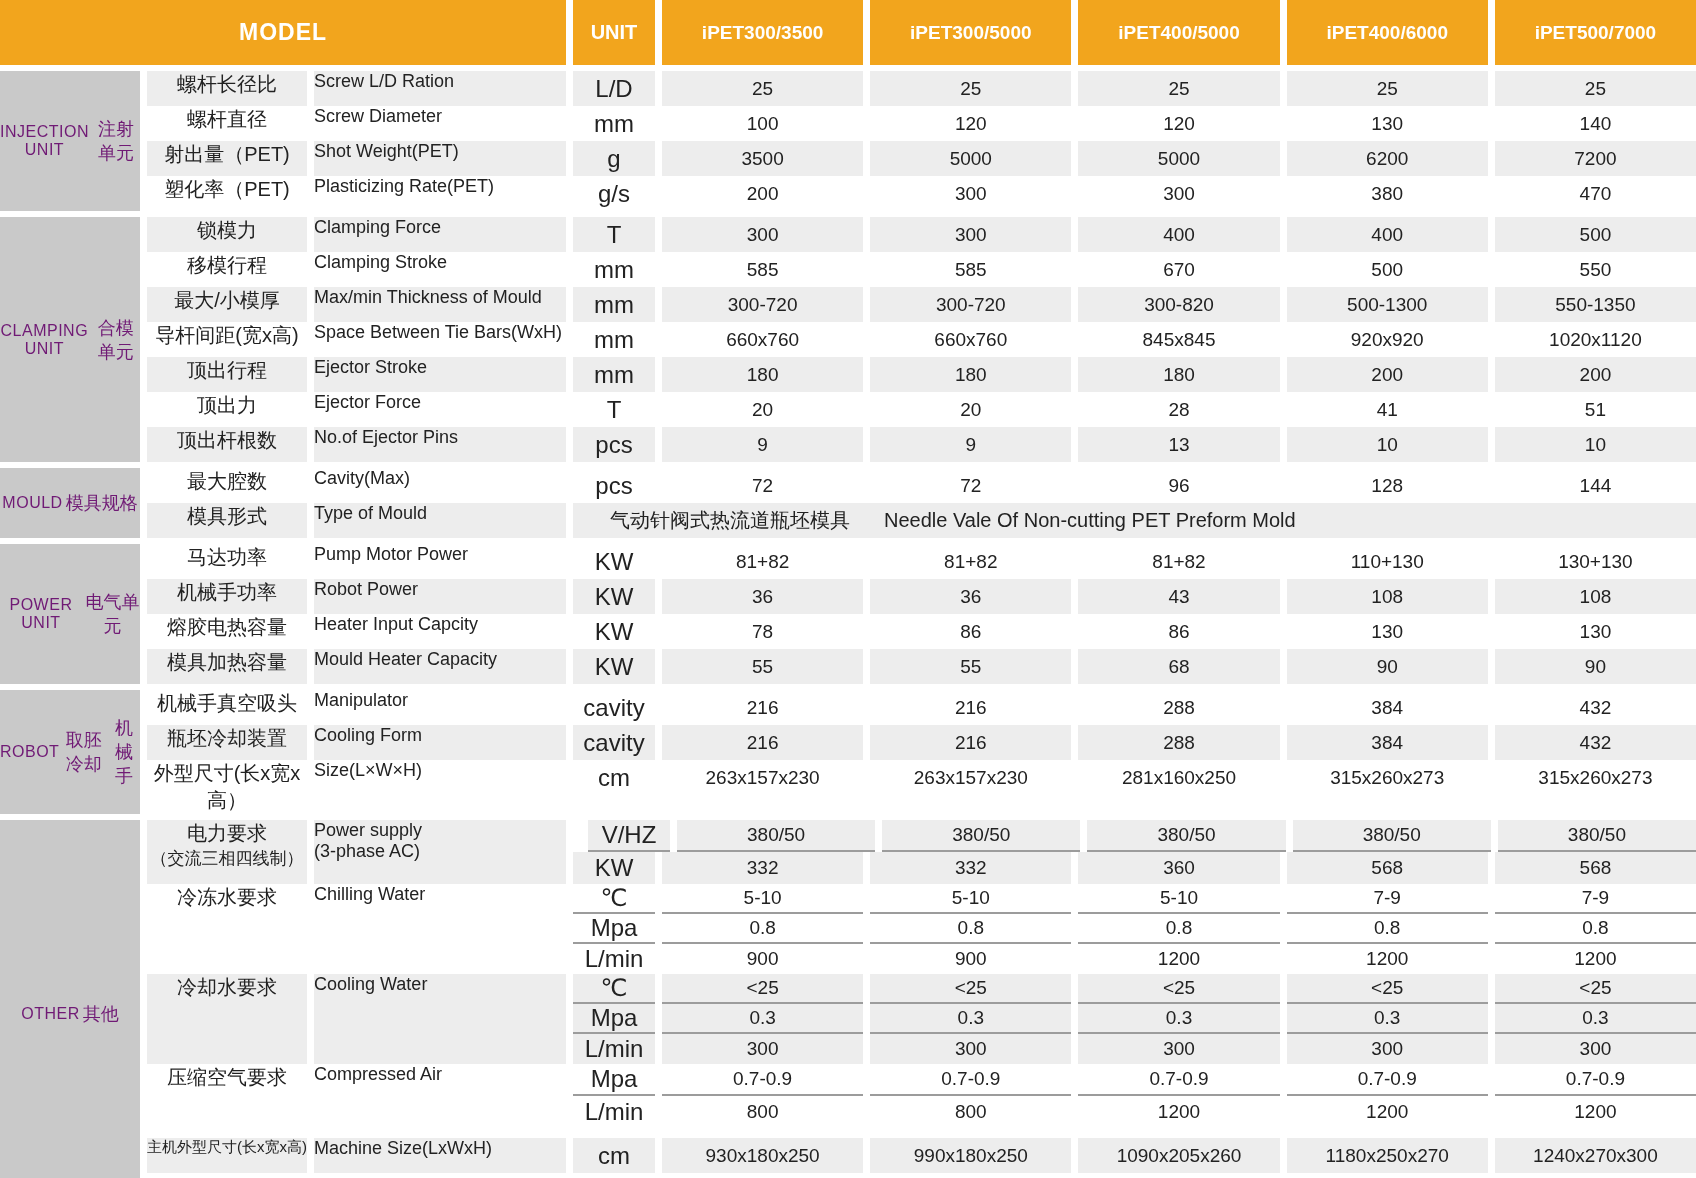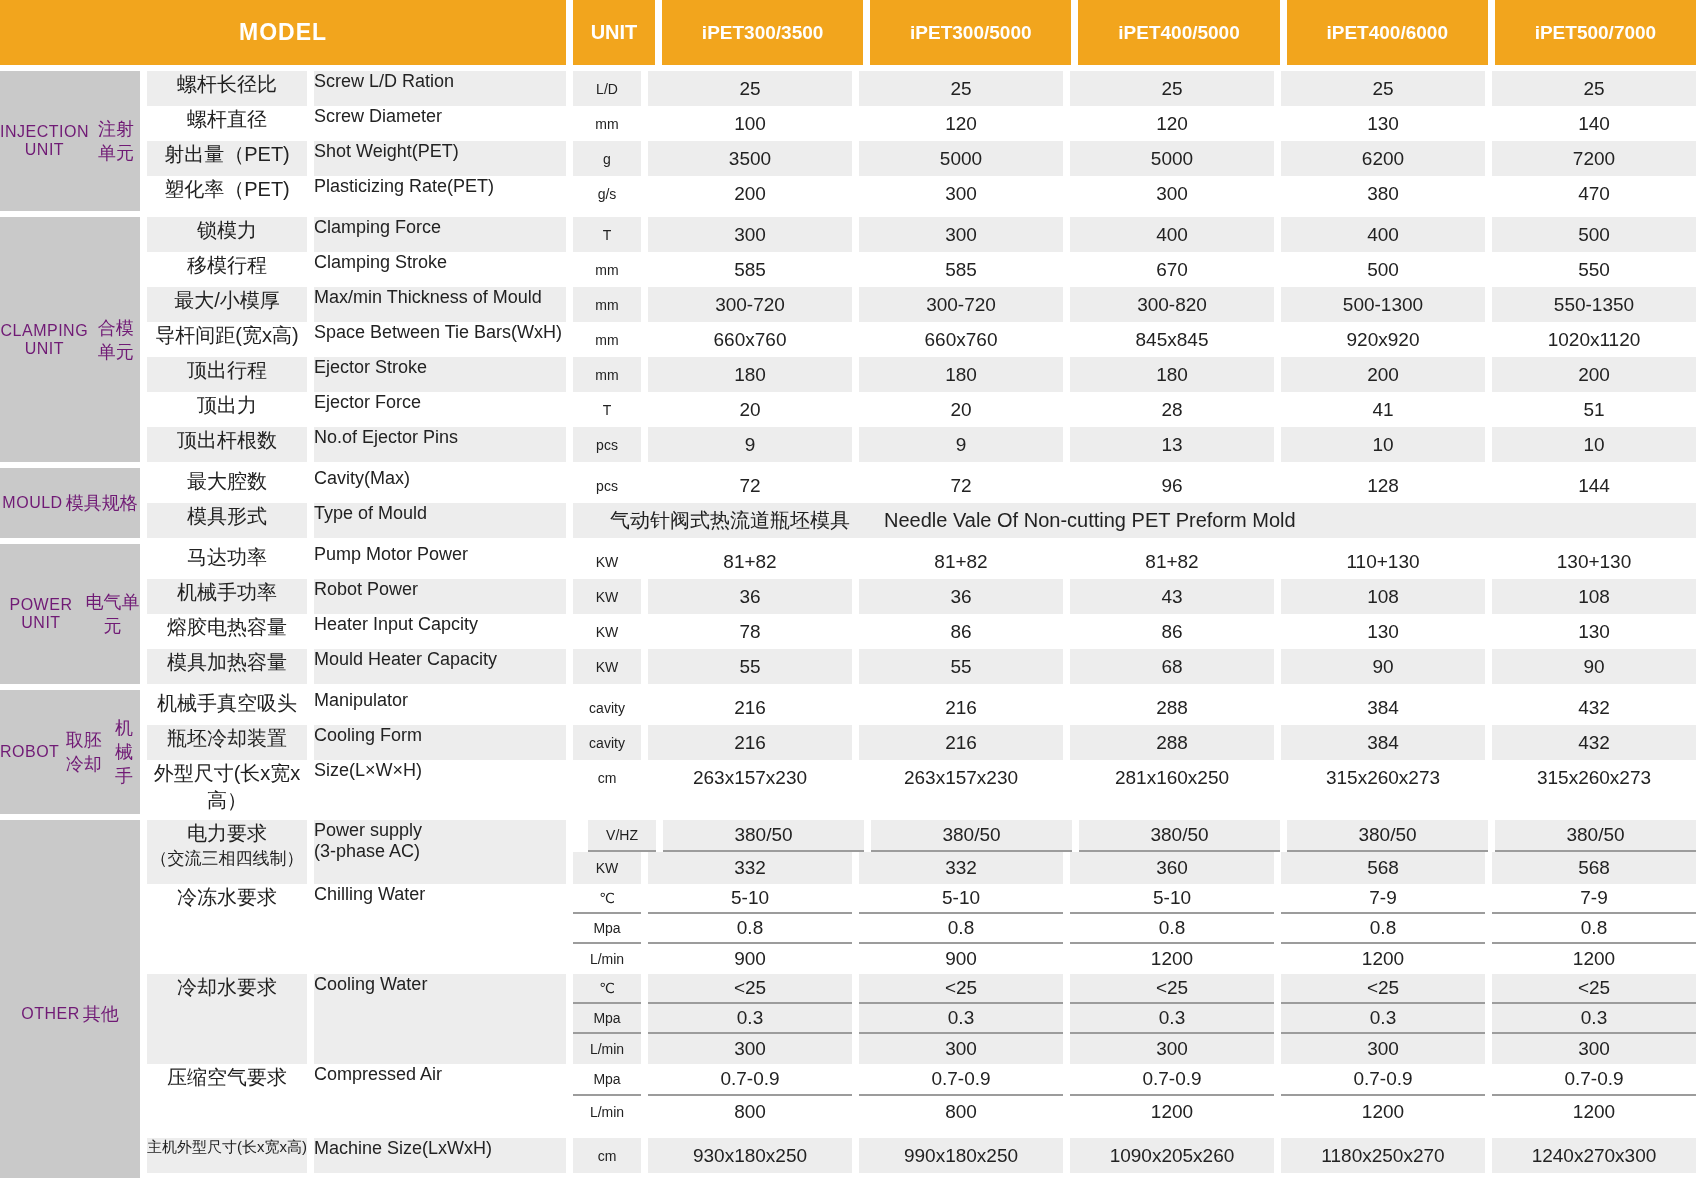--- a/index.html
+++ b/index.html
@@ -20,21 +20,21 @@
   .sbody{flex:1;display:flex;flex-direction:column;}
   .block{display:flex;gap:7px;}
   .block.gap-top{margin-top:10px;}
   .lbl{display:flex;flex-direction:column;box-sizing:border-box;}
   .lbl-cn{width:160px;text-align:center;font-size:20px;flex-shrink:0;}
   .lbl-cn.small{font-size:15px;}
   .lbl-cn .l2{font-size:17px;}
   .lbl-en{width:252px;text-align:left;font-size:18px;flex-shrink:0;}
   .rows{flex:1;display:flex;flex-direction:column;}
   .subrow{display:flex;gap:7px;}
-  .u{width:68px;display:flex;align-items:center;justify-content:center;font-size:14px;box-sizing:border-box;flex-shrink:0;}
+  .u{width:82px;display:flex;align-items:center;justify-content:center;font-size:24px;box-sizing:border-box;flex-shrink:0;}
   .v{flex:1;display:flex;align-items:center;justify-content:center;font-size:19px;box-sizing:border-box;}
   .mergedcell{flex:1;display:flex;align-items:center;gap:34px;padding-left:37px;font-size:20px;box-sizing:border-box;}
   .bgG{background:var(--stripe,#EDEDED);}
   .bgW{background:#FFFFFF;}
   .sep{border-bottom:2px solid var(--sep,#9C9C9C);}
 </style>
 </head>
 <body>
 
 <div class="table">

